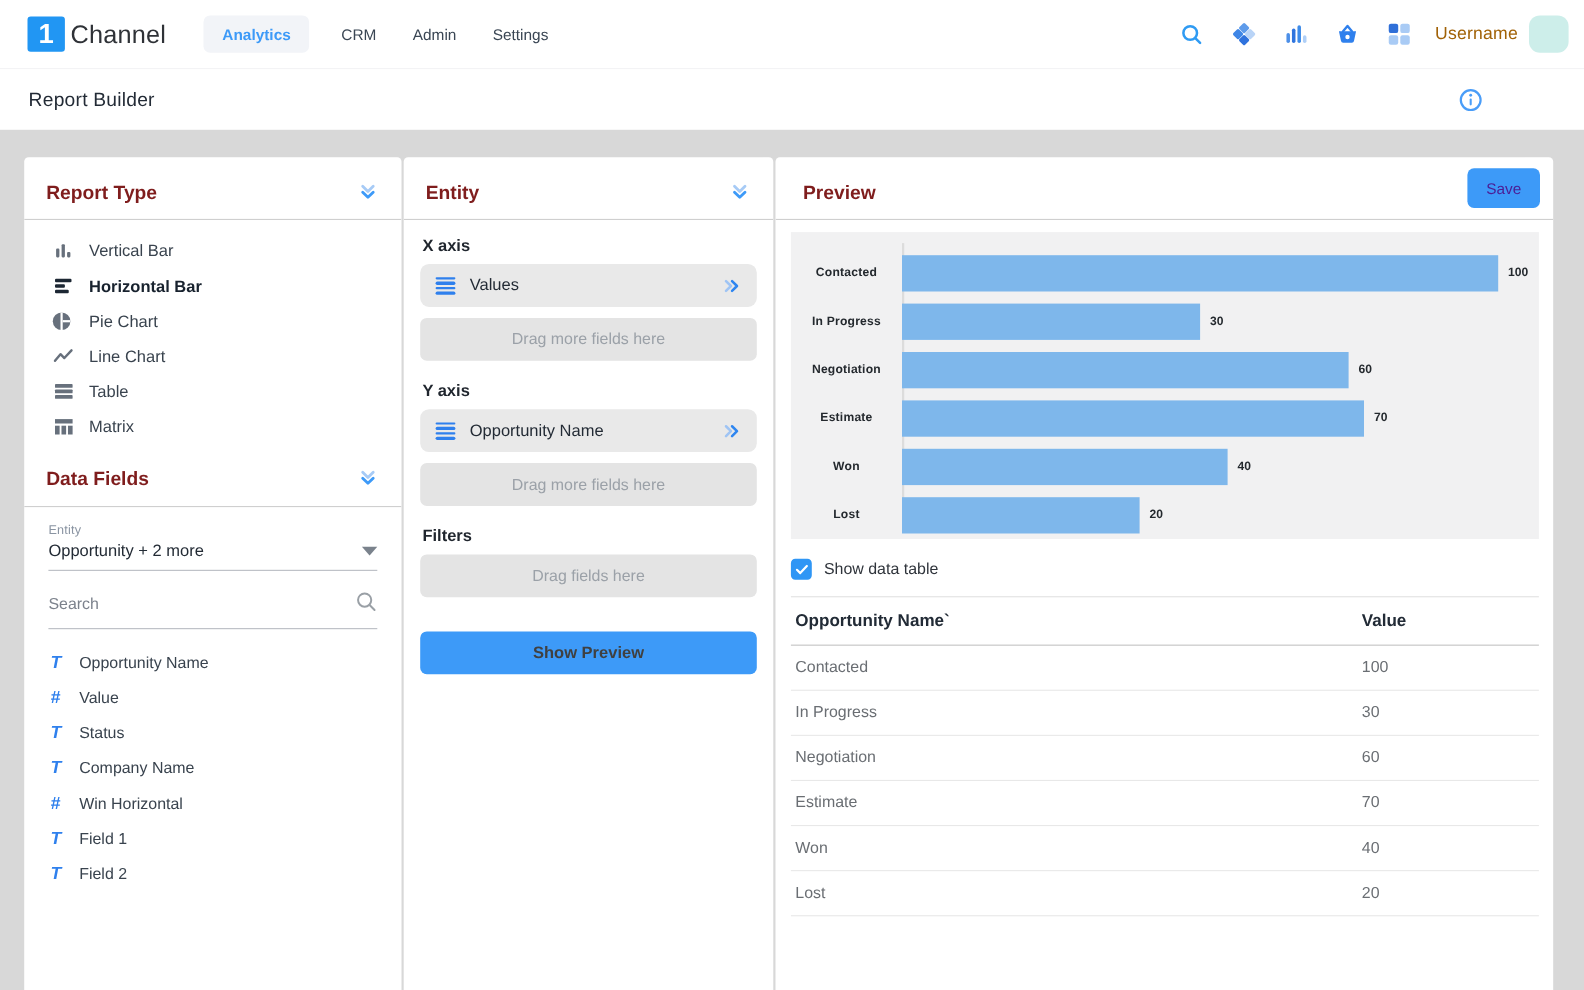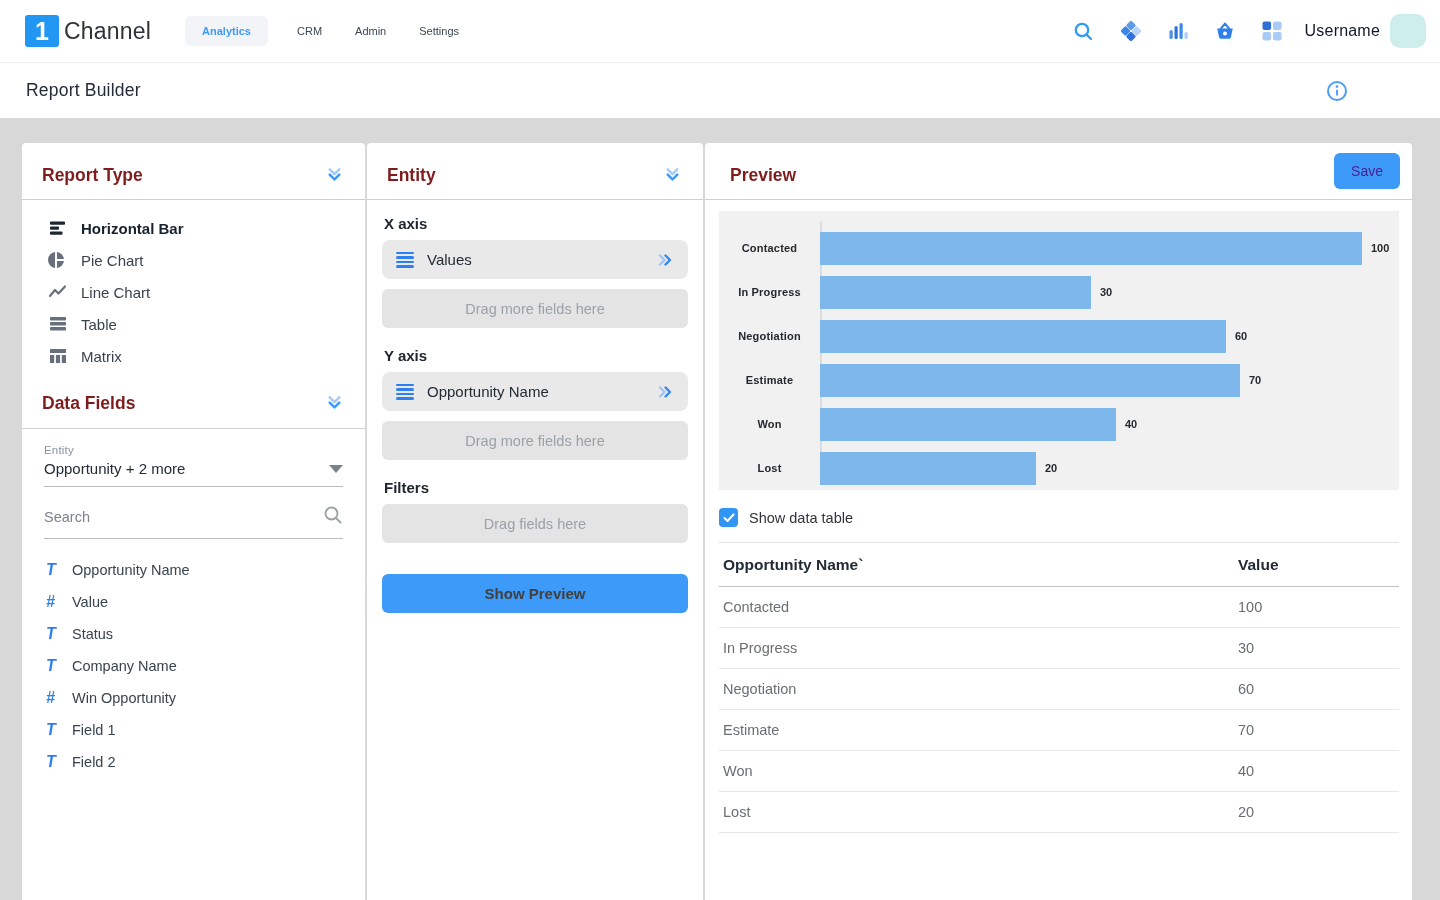--- a/index.html
+++ b/index.html
@@ -8,26 +8,26 @@
 
   
   .navbar { height:63px; background:#fff; display:flex; align-items:center;
     padding-left:25px; border-bottom:1px solid #f0f1f3; }
   .logo { display:flex; align-items:center; cursor:pointer; }
   .logo-mark { width:34px; height:32px; background:#2196F3; border-radius:3px;
     color:#fff; font-size:25px; font-weight:700; display:flex; align-items:center;
     justify-content:center; }
   .logo-text { font-size:23px; font-weight:500; color:#2F3237; margin-left:5px; letter-spacing:.2px; }
   .nav-items { display:flex; align-items:center; margin-left:34px; gap:25px; }
-  .nav-item { font-size:11px; font-weight:500; color:#3A4654; padding:9px 4px; cursor:pointer; }
+  .nav-item { font-size:14px; font-weight:500; color:#3A4654; padding:9px 4px; cursor:pointer; }
   .nav-item.active { background:#F2F4F8; color:#3D9AF8; font-weight:600; border-radius:6px; padding:9px 17px; }
   .nav-spacer { flex:1; }
   .nav-icons { display:flex; align-items:center; gap:25px; }
   .nav-icon { width:22px; height:22px; display:flex; align-items:center; justify-content:center; cursor:pointer; }
-  .nav-username { margin-left:22px; font-size:16px; color:#0f172a; letter-spacing:.2px; }
+  .nav-username { margin-left:22px; font-size:16px; color:#a16207; letter-spacing:.2px; }
   .nav-avatar { width:36px; height:34px; border-radius:10px; background:#CDEEEA; margin-left:10px;
     margin-right:14px; cursor:pointer; }
 
   
   .page-header { height:55px; background:#fff; display:flex; align-items:center; padding:0 26px; }
   .page-title { font-size:17.5px; font-weight:500; color:#232B36; letter-spacing:.2px; }
   .ph-spacer { flex:1; }
   .info-icon { width:22px; height:22px; margin-right:66px; cursor:pointer; }
 
   
@@ -194,20 +194,30 @@
       <div class="panel-title">Report Type</div>
       <span class="panel-chevron">
         <svg width="17" height="17" viewBox="0 0 16 16" fill="none">
           <path d="M3.5 3.2 L8 7.6 L12.5 3.2" stroke="#A7CBF6" stroke-width="2.4" stroke-linecap="round" stroke-linejoin="round"></path>
           <path d="M3.5 8.2 L8 12.6 L12.5 8.2" stroke="#3D9AF8" stroke-width="2.4" stroke-linecap="round" stroke-linejoin="round"></path>
         </svg>
       </span>
     </div>
 
     <div class="rt-list">
+      <div class="rt-item">
+        <span class="rt-icon">
+          <svg width="20" height="18" viewBox="0 0 20 18">
+            <rect x="3" y="7" width="3" height="8" rx="1" fill="#67707C"></rect>
+            <rect x="8" y="3" width="3" height="12" rx="1" fill="#67707C"></rect>
+            <rect x="13" y="10" width="3" height="5" rx="1" fill="#67707C"></rect>
+          </svg>
+        </span>
+        <span class="rt-label">Vertical Bar</span>
+      </div>
       <div class="rt-item selected">
         <span class="rt-icon">
           <svg width="20" height="18" viewBox="0 0 20 18">
             <rect x="2" y="2.5" width="15" height="3.2" rx="1" fill="#1C2733"></rect>
             <rect x="2" y="7.5" width="9" height="3.2" rx="1" fill="#1C2733"></rect>
             <rect x="2" y="12.5" width="12.5" height="3.2" rx="1" fill="#1C2733"></rect>
           </svg>
         </span>
         <span class="rt-label">Horizontal Bar</span>
       </div>
@@ -288,21 +298,21 @@
       <div class="df-item">
         <span class="df-mark">T</span>
         <span class="df-label">Status</span>
       </div>
       <div class="df-item">
         <span class="df-mark">T</span>
         <span class="df-label">Company Name</span>
       </div>
       <div class="df-item">
         <span class="df-mark">#</span>
-        <span class="df-label">Win Opportunity</span>
+        <span class="df-label">Win Horizontal</span>
       </div>
       <div class="df-item">
         <span class="df-mark">T</span>
         <span class="df-label">Field 1</span>
       </div>
       <div class="df-item">
         <span class="df-mark">T</span>
         <span class="df-label">Field 2</span>
       </div>
     </div>

